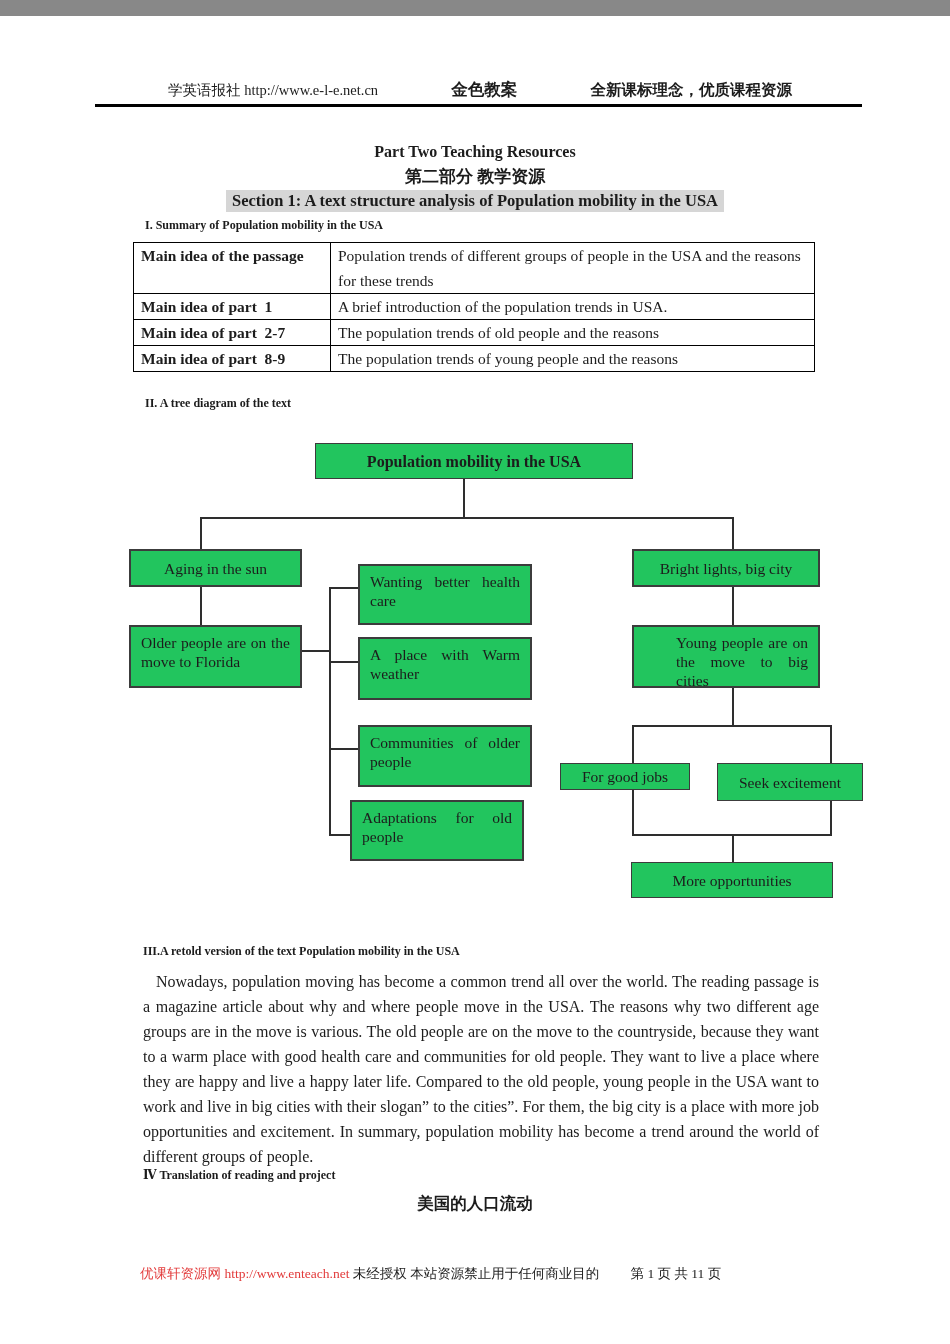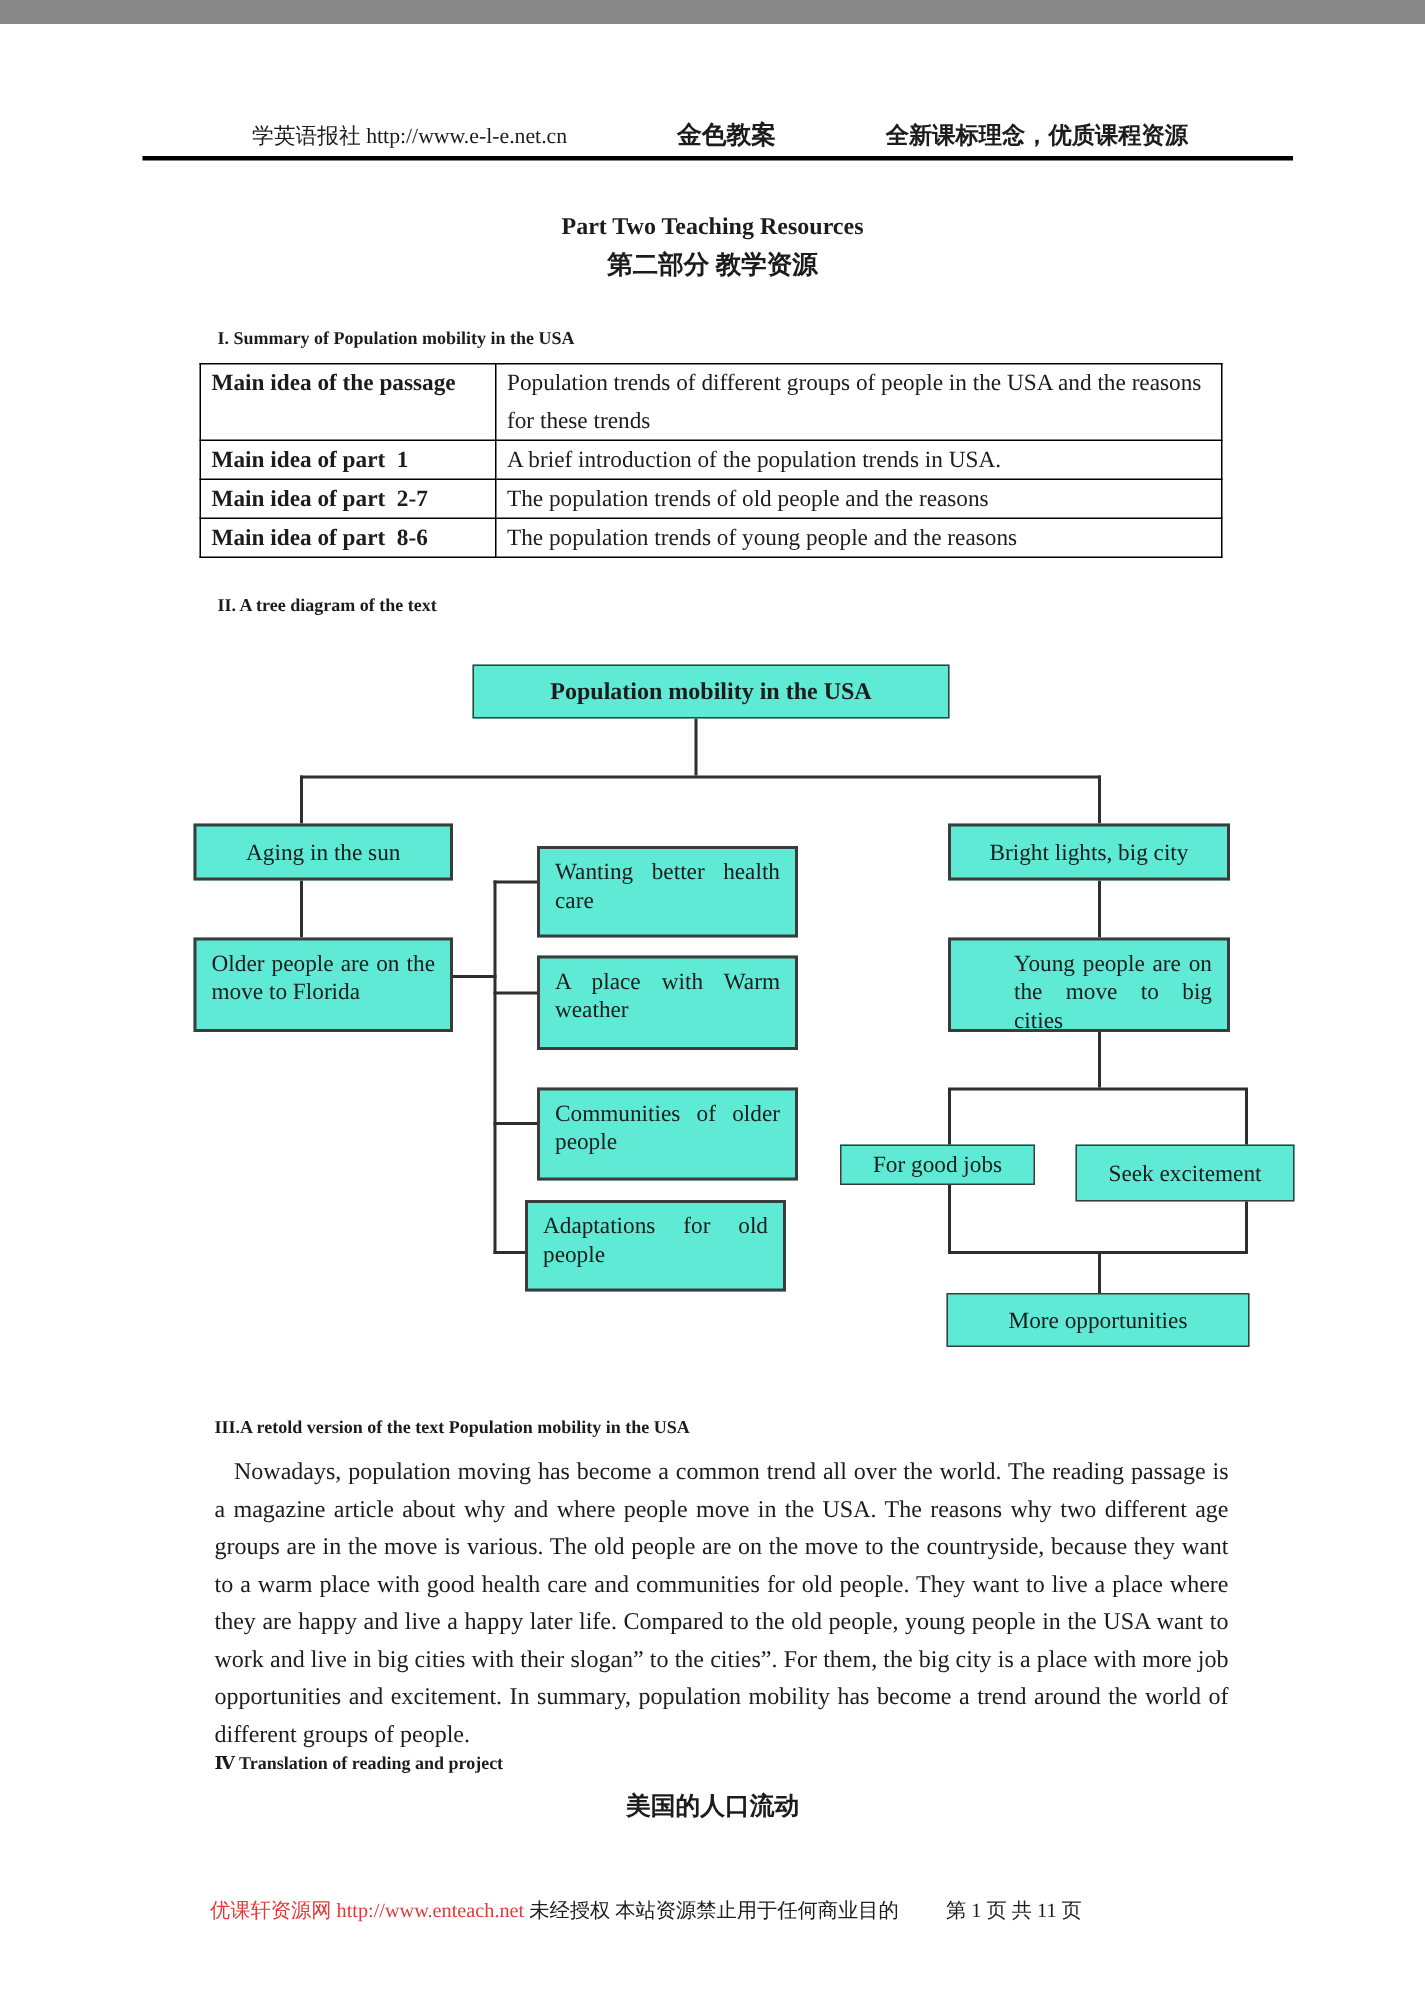--- a/index.html
+++ b/index.html
@@ -31,21 +31,21 @@
   .t-cntitle { top:1177px; font-weight:bold; font-size:16.5px; }
   
   .sum-table { position:absolute; left:133px; top:226px; width:682px;
     border-collapse:collapse; font-size:15.5px; }
   .sum-table td { border:1.5px solid #000; line-height:25px; padding:0 7px; vertical-align:top; }
   .sum-table td.lab { width:197px; font-weight:bold; white-space:pre-wrap; }
   
   .vline { position:absolute; width:2px; background:#2e2e2e; }
   .hline { position:absolute; height:2px; background:#2e2e2e; }
   .loop  { position:absolute; border:2px solid #2e2e2e; background:transparent; }
-  .dbox  { position:absolute; background:#5eead4; border:2px solid #3c3c3c;
+  .dbox  { position:absolute; background:#22c55e; border:2px solid #3c3c3c;
     font-size:15.5px; line-height:19px; }
   .dbox.center { display:flex; align-items:center; justify-content:center; text-align:center; }
   .dbox.just { padding:6px 10px; text-align:justify; }
   .dbox.root { border-width:1.5px; font-weight:bold; font-size:16px; }
   .dbox.thin { border-width:1.5px; }
   
   .retold { position:absolute; left:143px; top:953px; width:676px;
     font-size:16px; line-height:25px; text-align:justify; text-indent:13px; }
   
   .footer { position:absolute; left:140px; top:1249px; font-size:13.5px; white-space:nowrap; }
@@ -59,38 +59,39 @@
 
   <div class="header-row">
     <span>学英语报社 http://www.e-l-e.net.cn</span>
     <span class="header-brand">金色教案</span>
     <span class="header-slogan">全新课标理念，优质课程资源</span>
   </div>
   <div class="header-rule"></div>
 
   <div class="ctr t-part">Part Two Teaching Resources</div>
   <div class="ctr t-partcn">第二部分  教学资源</div>
+  <div class="ctr t-section"><span class="hl">Section 1: A text structure analysis of Population mobility in the USA</span></div>
   <div class="lhead h-summary">I. Summary of Population mobility in the USA</div>
 
   <table class="sum-table">
     <tbody>
         <tr>
       <td class="lab">Main idea of the passage</td>
       <td>Population trends of different groups of people in the USA and the reasons for these trends</td>
     </tr>
     <tr>
       <td class="lab">Main idea of part  1</td>
       <td>A brief introduction of the population trends in USA.</td>
     </tr>
     <tr>
       <td class="lab">Main idea of part  2-7</td>
       <td>The population trends of old people and the reasons</td>
     </tr>
     <tr>
-      <td class="lab">Main idea of part  8-6</td>
+      <td class="lab">Main idea of part  8-9</td>
       <td>The population trends of young people and the reasons</td>
     </tr>
   </tbody>
     </table>
 
   <div class="lhead h-tree">II. A tree diagram of the text</div>
 
   <div class="vline" style="left:463px; top:463px; height:38px;"></div>
   <div class="hline" style="left:200px; top:501px; width:534px;"></div>
   <div class="vline" style="left:200px; top:501px; height:32px;"></div>

